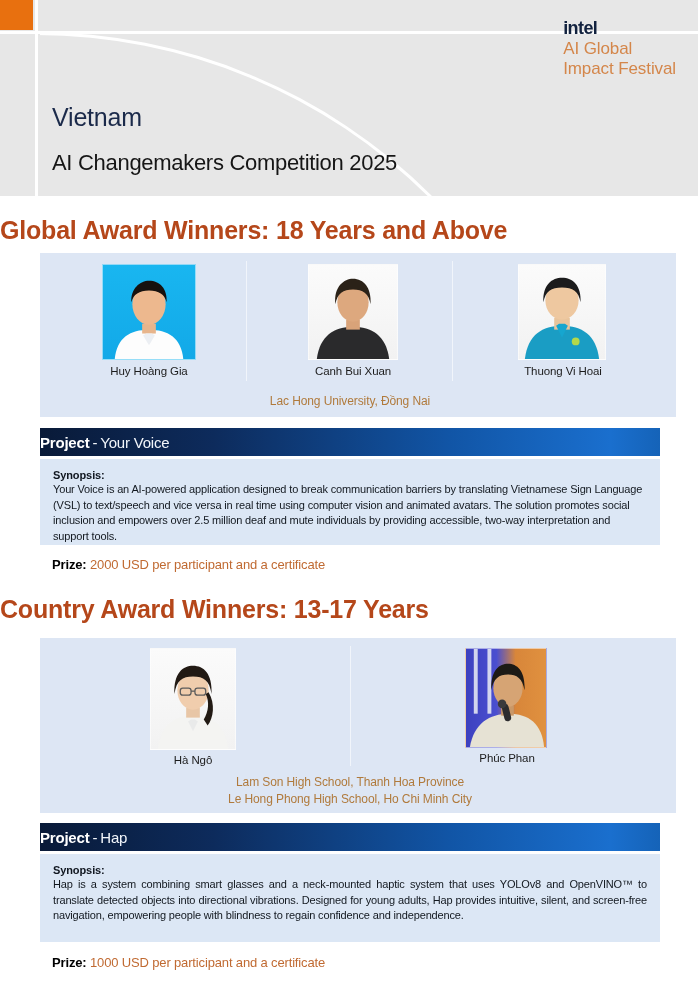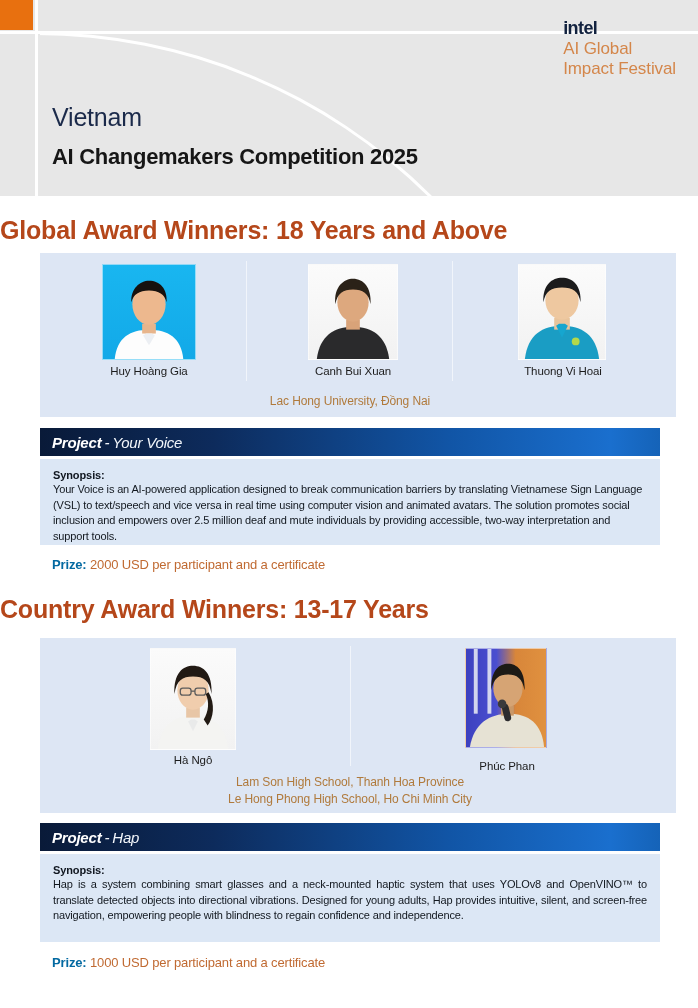--- a/index.html
+++ b/index.html
@@ -56,22 +56,22 @@
     font-weight: 400;
   }
   .title-block {
     position: absolute; left: 52px; top: 102px;
   }
   .title-country {
     font-size: 25px; color: #1b2a4a; font-weight: 400;
     letter-spacing: -0.2px; line-height: 1.25;
   }
   .title-sub {
-    font-size: 22px; color: #161616; font-weight: 700;
-    letter-spacing: -0.3px; line-height: 1.3; margin-top: 10px;
+    font-size: 22px; color: #161616; font-weight: 400;
+    letter-spacing: -0.3px; line-height: 1.3; margin-top: 16px;
   }
 
   
   .sect-heading {
     position: absolute; width: 698px; text-align: left;
     font-size: 25px; font-weight: 700; color: #b5471a;
     letter-spacing: -0.2px;
   }
   #h-global { top: 216px; }
   #h-country { top: 595px; }
@@ -98,21 +98,21 @@
     line-height: 1.45;
   }
   .panel-divider {
     position: absolute; top: 8px; width: 1px; background: rgba(255,255,255,0.6);
   }
 
   
   .project-bar {
     position: absolute; left: 40px; width: 620px; height: 28px;
     background: linear-gradient(90deg,#091a38 0%,#0d2b5c 28%,#1155a6 66%,#1a6fce 92%,#1563b8 100%);
-    display: flex; align-items: center; padding-left: 12px; font-style: italic;
+    display: flex; align-items: center; 
   }
   .project-bar .pb-strong {
     color: #ffffff; font-size: 15px; font-weight: 700; letter-spacing: -0.2px;
   }
   .project-bar .pb-rest {
     color: #f2f6fb; font-size: 15px; font-weight: 400; letter-spacing: -0.2px;
     margin-left: 3px;
   }
   .synopsis-box {
     position: absolute; left: 40px; width: 620px;
@@ -123,21 +123,21 @@
     letter-spacing: -0.1px;
   }
   .syn-text {
     font-size: 11px; color: #12181f; line-height: 1.42; letter-spacing: -0.15px;
   }
   .syn-text.justify { text-align: justify; }
   .prize {
     position: absolute; left: 52px; font-size: 13px; color: #c06a32;
     letter-spacing: -0.15px;
   }
-  .prize b { color: #0369a1; font-weight: 700; }
+  .prize b { color: #000000; font-weight: 700; }
 
   
   .ph-bg-blue  { background: linear-gradient(180deg,#19b6f0 0%,#12a9e8 100%); }
   .ph-bg-white { background: linear-gradient(180deg,#fbfbfb 0%,#f2f2f2 100%); }
   .ph-bg-stage { background: linear-gradient(90deg,#3d41bf 0%,#4a4fd0 38%,#d8863a 62%,#e0913f 100%); }
   .ph-fig { position: absolute; left: 0; top: 0; width: 100%; height: 100%; }
 </style>
 </head>
 <body>
 
@@ -250,21 +250,21 @@
         <rect x="22" y="0" width="4" height="66" fill="#eceef5" opacity="0.85"></rect>
         <path d="M4 100 C8 76 24 66 44 66 C64 66 78 76 80 100 Z" fill="#e6e2d4"></path>
         <path d="M36 58 h13 v10 h-13 z" fill="#c99868"></path>
         <ellipse cx="43" cy="40" rx="15" ry="19" fill="#d6a474"></ellipse>
         <path d="M27 36 C27 19 60 19 59 37 C58 27 53 23 43 23 C33 23 28 27 27 36 Z" fill="#1d1a16"></path>
         <path d="M26 42 C25 22 34 15 43 15 C53 15 61 23 60 42 C58 30 52 26 43 26 C34 26 28 30 26 42 Z" fill="#1d1a16"></path>
         <rect x="38" y="56" width="7" height="18" rx="3.5" fill="#2c2c2e" transform="rotate(-14 41 65)"></rect>
         <circle cx="37" cy="56" r="4.4" fill="#3a3a3c"></circle>
       </svg>
     </div>
-    <div class="pname" style="left:406px;top:114px;width:122px;margin-top:8px;">Phúc Phan</div>
+    <div class="pname" style="left:406px;top:114px;width:122px;">Phúc Phan</div>
 
     <div class="school" style="left:0;top:136px;">Lam Son High School, Thanh Hoa Province</div>
     <div class="school" style="left:0;top:153px;">Le Hong Phong High School, Ho Chi Minh City</div>
   </div>
 
   <div class="project-bar" style="top:823px;">
     <span class="pb-strong">Project</span>
     <span class="pb-rest">-</span>
     <span class="pb-rest">Hap</span>
   </div>

